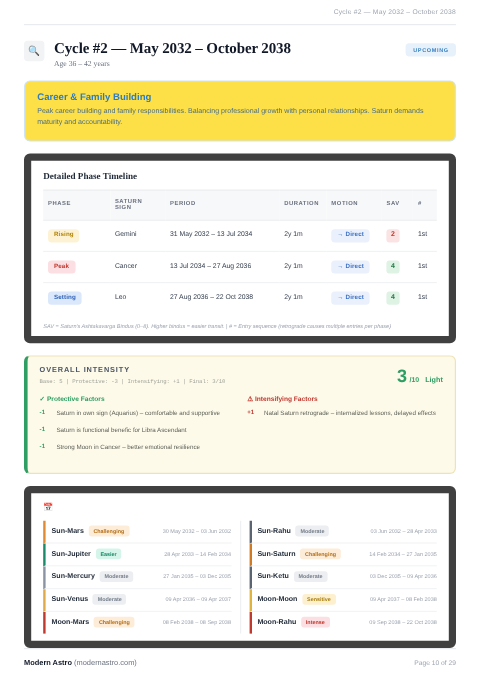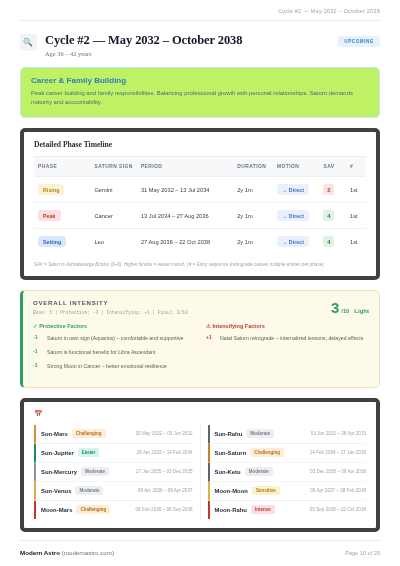--- a/index.html
+++ b/index.html
@@ -48,36 +48,36 @@
     flex: 0 0 auto;
     background: #e7f1fb; color: #3b82c4;
     font-size: 4.6px; font-weight: 700; letter-spacing: .55px;
     padding: 3px 6px; border-radius: 3px; margin-top: 3px;
     text-transform: uppercase;
   }
 
   
   .callout {
     margin: 2px 20px 0 20px;
-    background: #bef264;
+    background: #fde047;
     border: 1px solid #cfe4f5;
     border-radius: 5px;
     padding: 8px 10px 9px 10px;
   }
   .callout-title {
     font-size: 8px; font-weight: 700; color: #2f7dc0; margin-bottom: 4px;
   }
   .callout-text {
     font-size: 5.9px; line-height: 1.62; color: #4a6d88;
   }
 
   
   .card {
     margin: 10px 20px 0 20px;
-    border: 4px solid #404040;
+    border: 6px solid #404040;
     border-radius: 5px;
     background: #fff;
     overflow: hidden;
   }
   .card-title {
     font-family: "Liberation Serif", serif;
     font-size: 7.6px; font-weight: 700; color: #1f2937;
     padding: 8px 10px 7px 10px;
   }
 

